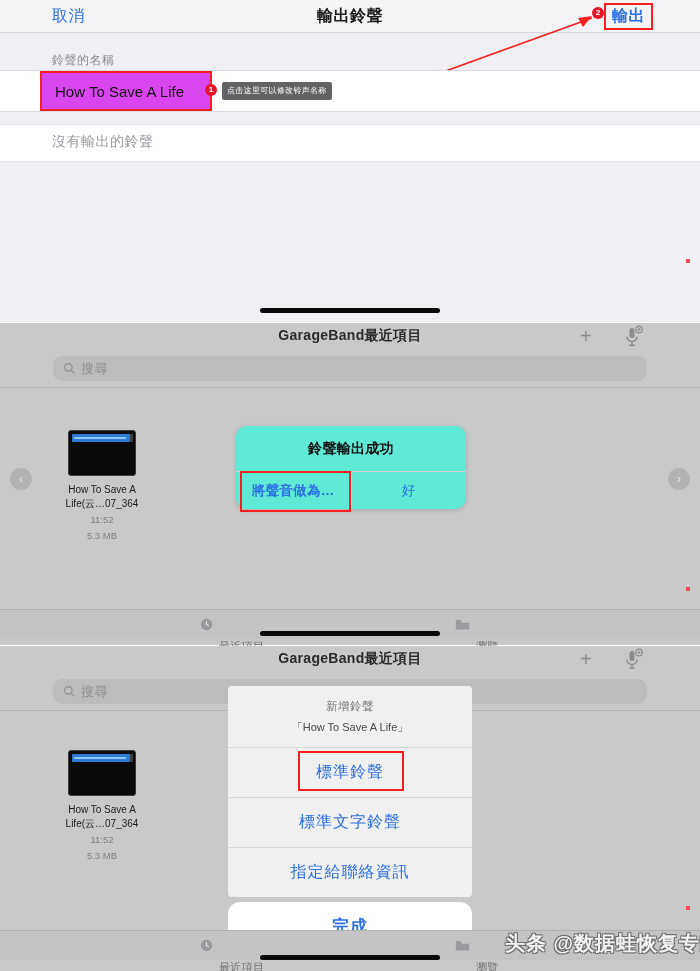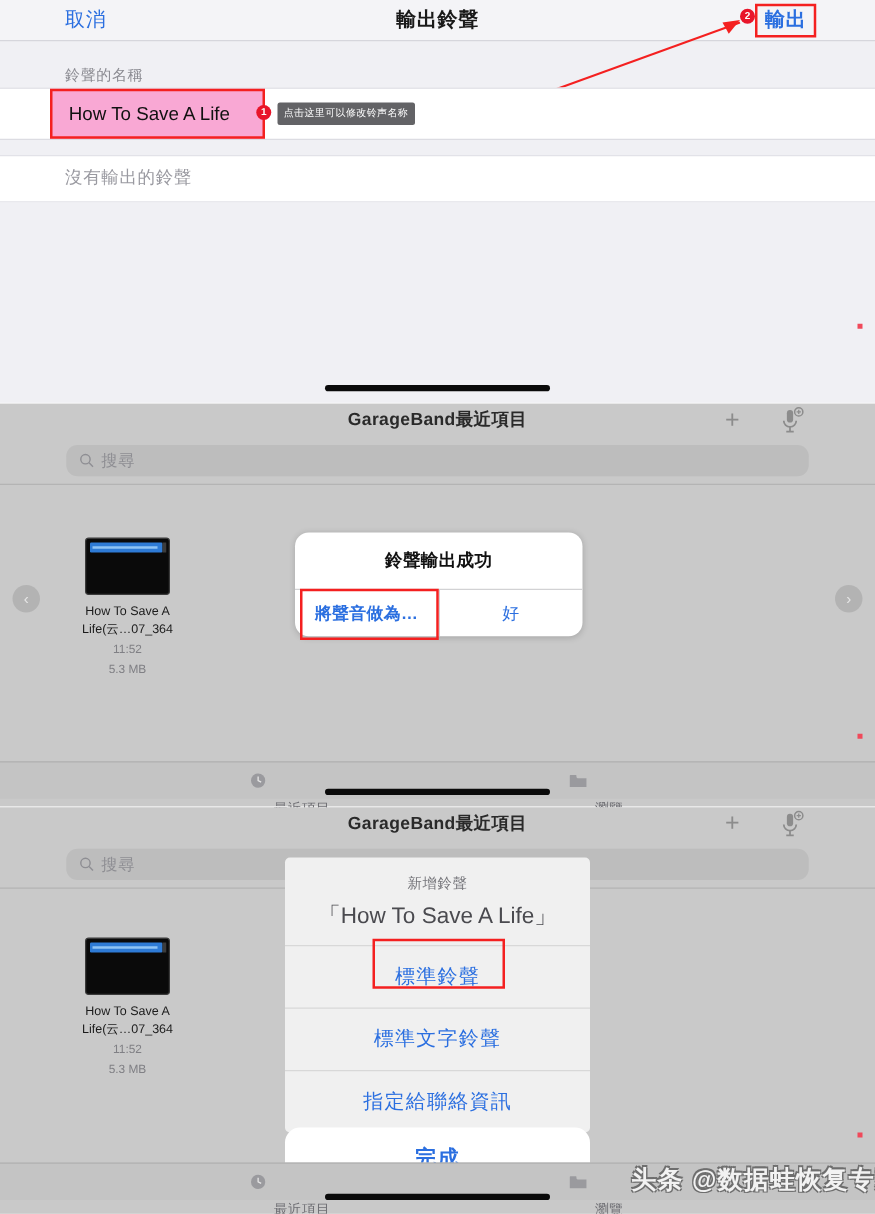--- a/index.html
+++ b/index.html
@@ -46,21 +46,21 @@
     position:absolute; left:52px; top:52px;
     font-size:12px; color:#8b8b92; letter-spacing:.5px;
   }
   .name-row {
     position:absolute; left:0; top:70px; width:700px; height:42px;
     background:#fff; border-top:1px solid #dcdce2; border-bottom:1px solid #dcdce2;
   }
   .name-field {
     position:absolute; left:40px; top:71px; width:172px; height:40px;
     display:flex; align-items:center; padding-left:13px;
-    background:#f9a8d4; font-size:15px; color:#111;
+    background:#d946ef; font-size:15px; color:#111;
   }
   .tooltip {
     position:absolute; left:222px; top:82px;
     background:#636366; color:#fff; font-size:8px;
     padding:3px 5px 4px; border-radius:2px; white-space:nowrap;
     letter-spacing:.3px;
   }
   .empty-row {
     position:absolute; left:0; top:124px; width:700px; height:38px;
     background:#fff; border-top:1px solid #e2e2e8; border-bottom:1px solid #e2e2e8;
@@ -139,21 +139,21 @@
     background:#c4c4c4; border-top:1px solid #b0b0b0;
     display:flex; align-items:center;
   }
   .tabitem { position:absolute; display:flex; align-items:center; gap:6px; }
   .tablabel { font-size:11px; color:#6e6e73; letter-spacing:.3px;margin-top:44px; }
 
   
   .panel2 { top:323px; height:322px; }
   .alert {
     position:absolute; left:236px; top:103px; width:230px;
-    background:#ffffff; border-radius:11px; overflow:hidden;
+    background:#5eead4; border-radius:11px; overflow:hidden;
     box-shadow:0 1px 5px rgba(0,0,0,.16);
   }
   .alert-title {
     height:45px; display:flex; align-items:center; justify-content:center;
     font-size:14px; font-weight:bold; color:#111; letter-spacing:.3px;
   }
   .alert-btns { display:flex; border-top:1px solid #d2d2d4; }
   .alert-btn {
     flex:1; height:37px; display:flex; align-items:center; justify-content:center;
     font-size:13.5px; color:#2b6fe0; letter-spacing:.3px;
@@ -166,21 +166,21 @@
   }
 
   
   .panel3 { top:646px; height:325px; }
   .sheet {
     position:absolute; left:228px; top:40px; width:244px;
     background:#f0f0f0; border-radius:4px; overflow:hidden;
   }
   .sheet-head { padding:13px 8px 12px; text-align:center; }
   .sheet-head .t1 { font-size:11.5px; color:#76767b; letter-spacing:.5px; }
-  .sheet-head .t2 { font-size:18px; color:#4a4a4f; margin-top:6px; }
+  .sheet-head .t2 { font-size:11px; color:#4a4a4f; margin-top:6px; }
   .sheet-item {
     height:50px; display:flex; align-items:center; justify-content:center;
     border-top:1px solid #d8d8d8; font-size:16px; color:#2b6fe0; letter-spacing:1px;
   }
   .sheet-hl {
     position:absolute; left:298px; top:105px; width:106px; height:40px;
     border:2px solid #f42020; pointer-events:none;
   }
   .sheet-done {
     position:absolute; left:228px; top:256px; width:244px; height:48px;

